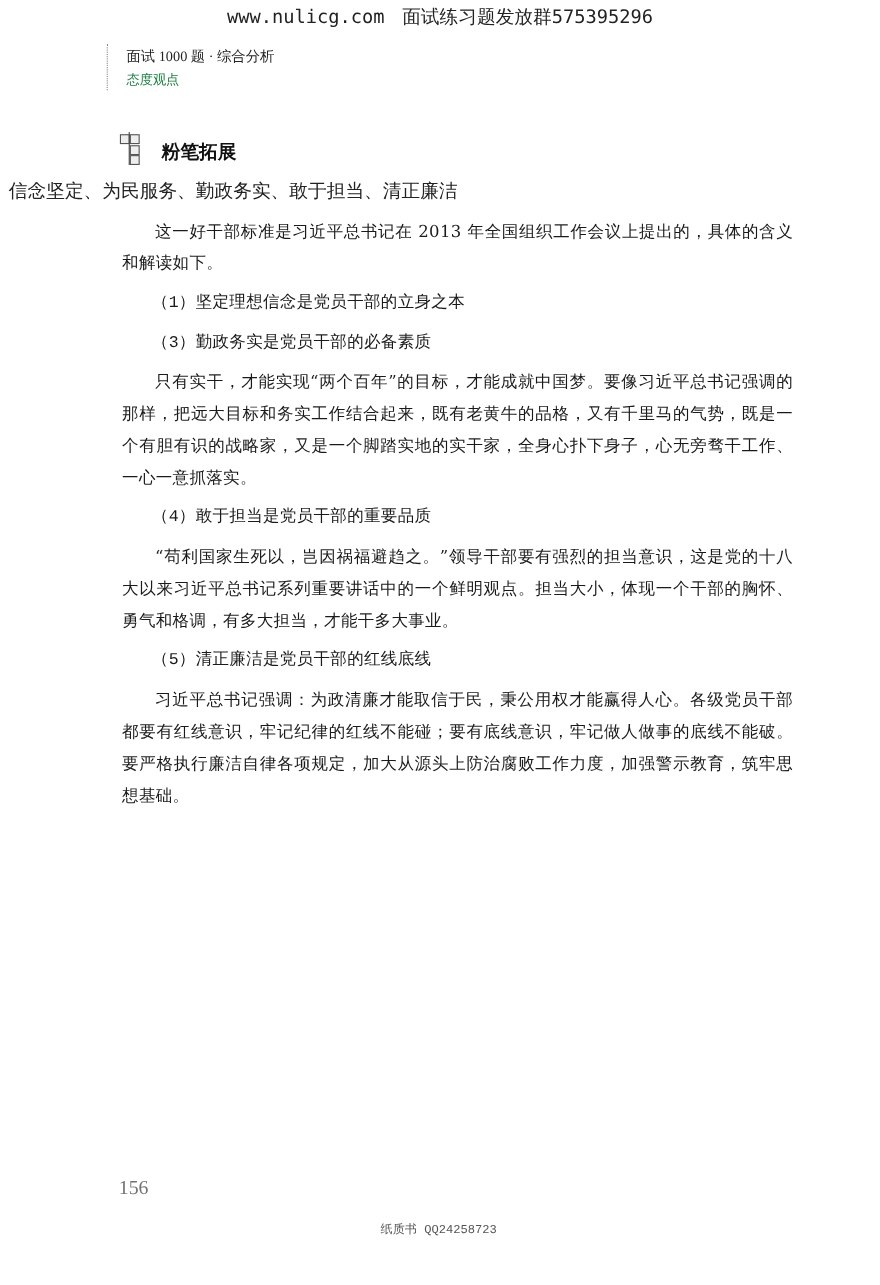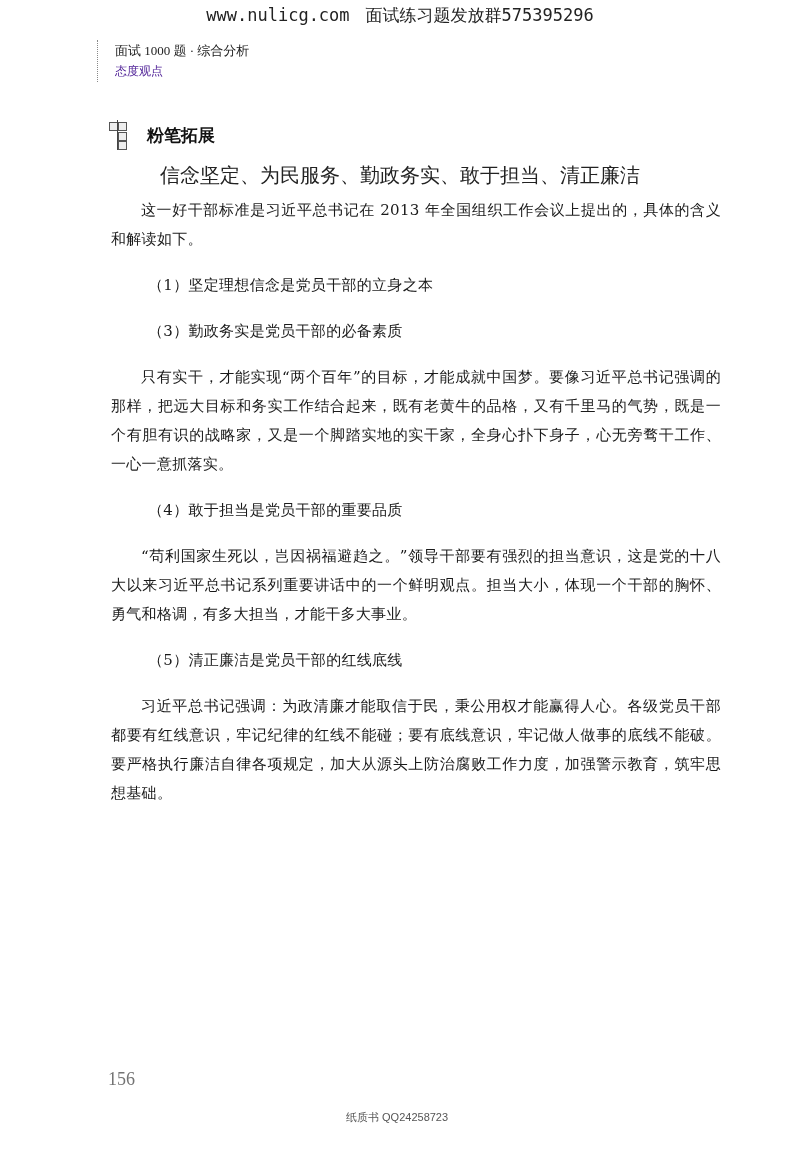--- a/index.html
+++ b/index.html
@@ -34,31 +34,31 @@
       padding-left: 17px;
       border-left: 1px dotted #888;
     }
     .running-header .book {
       font-family: Liberation Serif, serif;
       font-size: 13px;
       line-height: 22px;
       color: #222;
     }
     .running-header .section {
-      font-family: Liberation Mono, monospace;
+      font-family: Liberation Sans, sans-serif;
       font-size: 12px;
       line-height: 20px;
-      color: #4c1d95;
+      color: #15803d;
     }
     .ext-head {
       position: absolute;
       left: 109px;
       top: 120px;
       display: flex;
-      align-items: center;
+      align-items: flex-end;
     }
     .ext-icon {
       width: 18px;
       height: 30px;
       position: relative;
       margin-right: 20px;
     }
     .ext-icon .sq {
       position: absolute;
       width: 7px;
@@ -80,59 +80,60 @@
       font-weight: bold;
       color: #111;
     }
     .subtitle {
       position: absolute;
       top: 162px;
       left: 0;
       width: 640px;
       padding-left: 8px;
       box-sizing: border-box;
-      text-align: right;
+      text-align: left;
       font-family: "DejaVu Sans", "Liberation Sans", sans-serif;
-      font-size: 20px;
+      font-size: 17px;
       color: #222;
     }
     .body-text {
       position: absolute;
       left: 111px;
       top: 196px;
       width: 610px;
     }
     .para {
       font-size: 15px;
       line-height: 29px;
       text-indent: 30px;
       margin: 0;
       text-align: justify;
       letter-spacing: 0.3px;
     }
     .point {
       font-size: 15px;
       line-height: 29px;
-      margin: 17px;
+      margin: 7px;
       padding-left: 20px;
       letter-spacing: 0.3px;
+      font-family: Liberation Mono, monospace;
     }
     .page-number {
       position: absolute;
       left: 108px;
       top: 1069px;
       font-family: Liberation Serif, serif;
       font-size: 18px;
       color: #737373;
     }
     .watermark-bottom {
       position: absolute;
       left: 346px;
       top: 1110px;
-      font-family: Liberation Sans, sans-serif;
+      font-family: Liberation Mono, monospace;
       font-size: 11px;
       color: #555;
     }
   </style>
 </head>
 <body>
 
 <div class="watermark-top">
   <span>www.nulicg.com</span><span class="gap"></span><span>面试练习题发放群575395296</span>
 </div>

